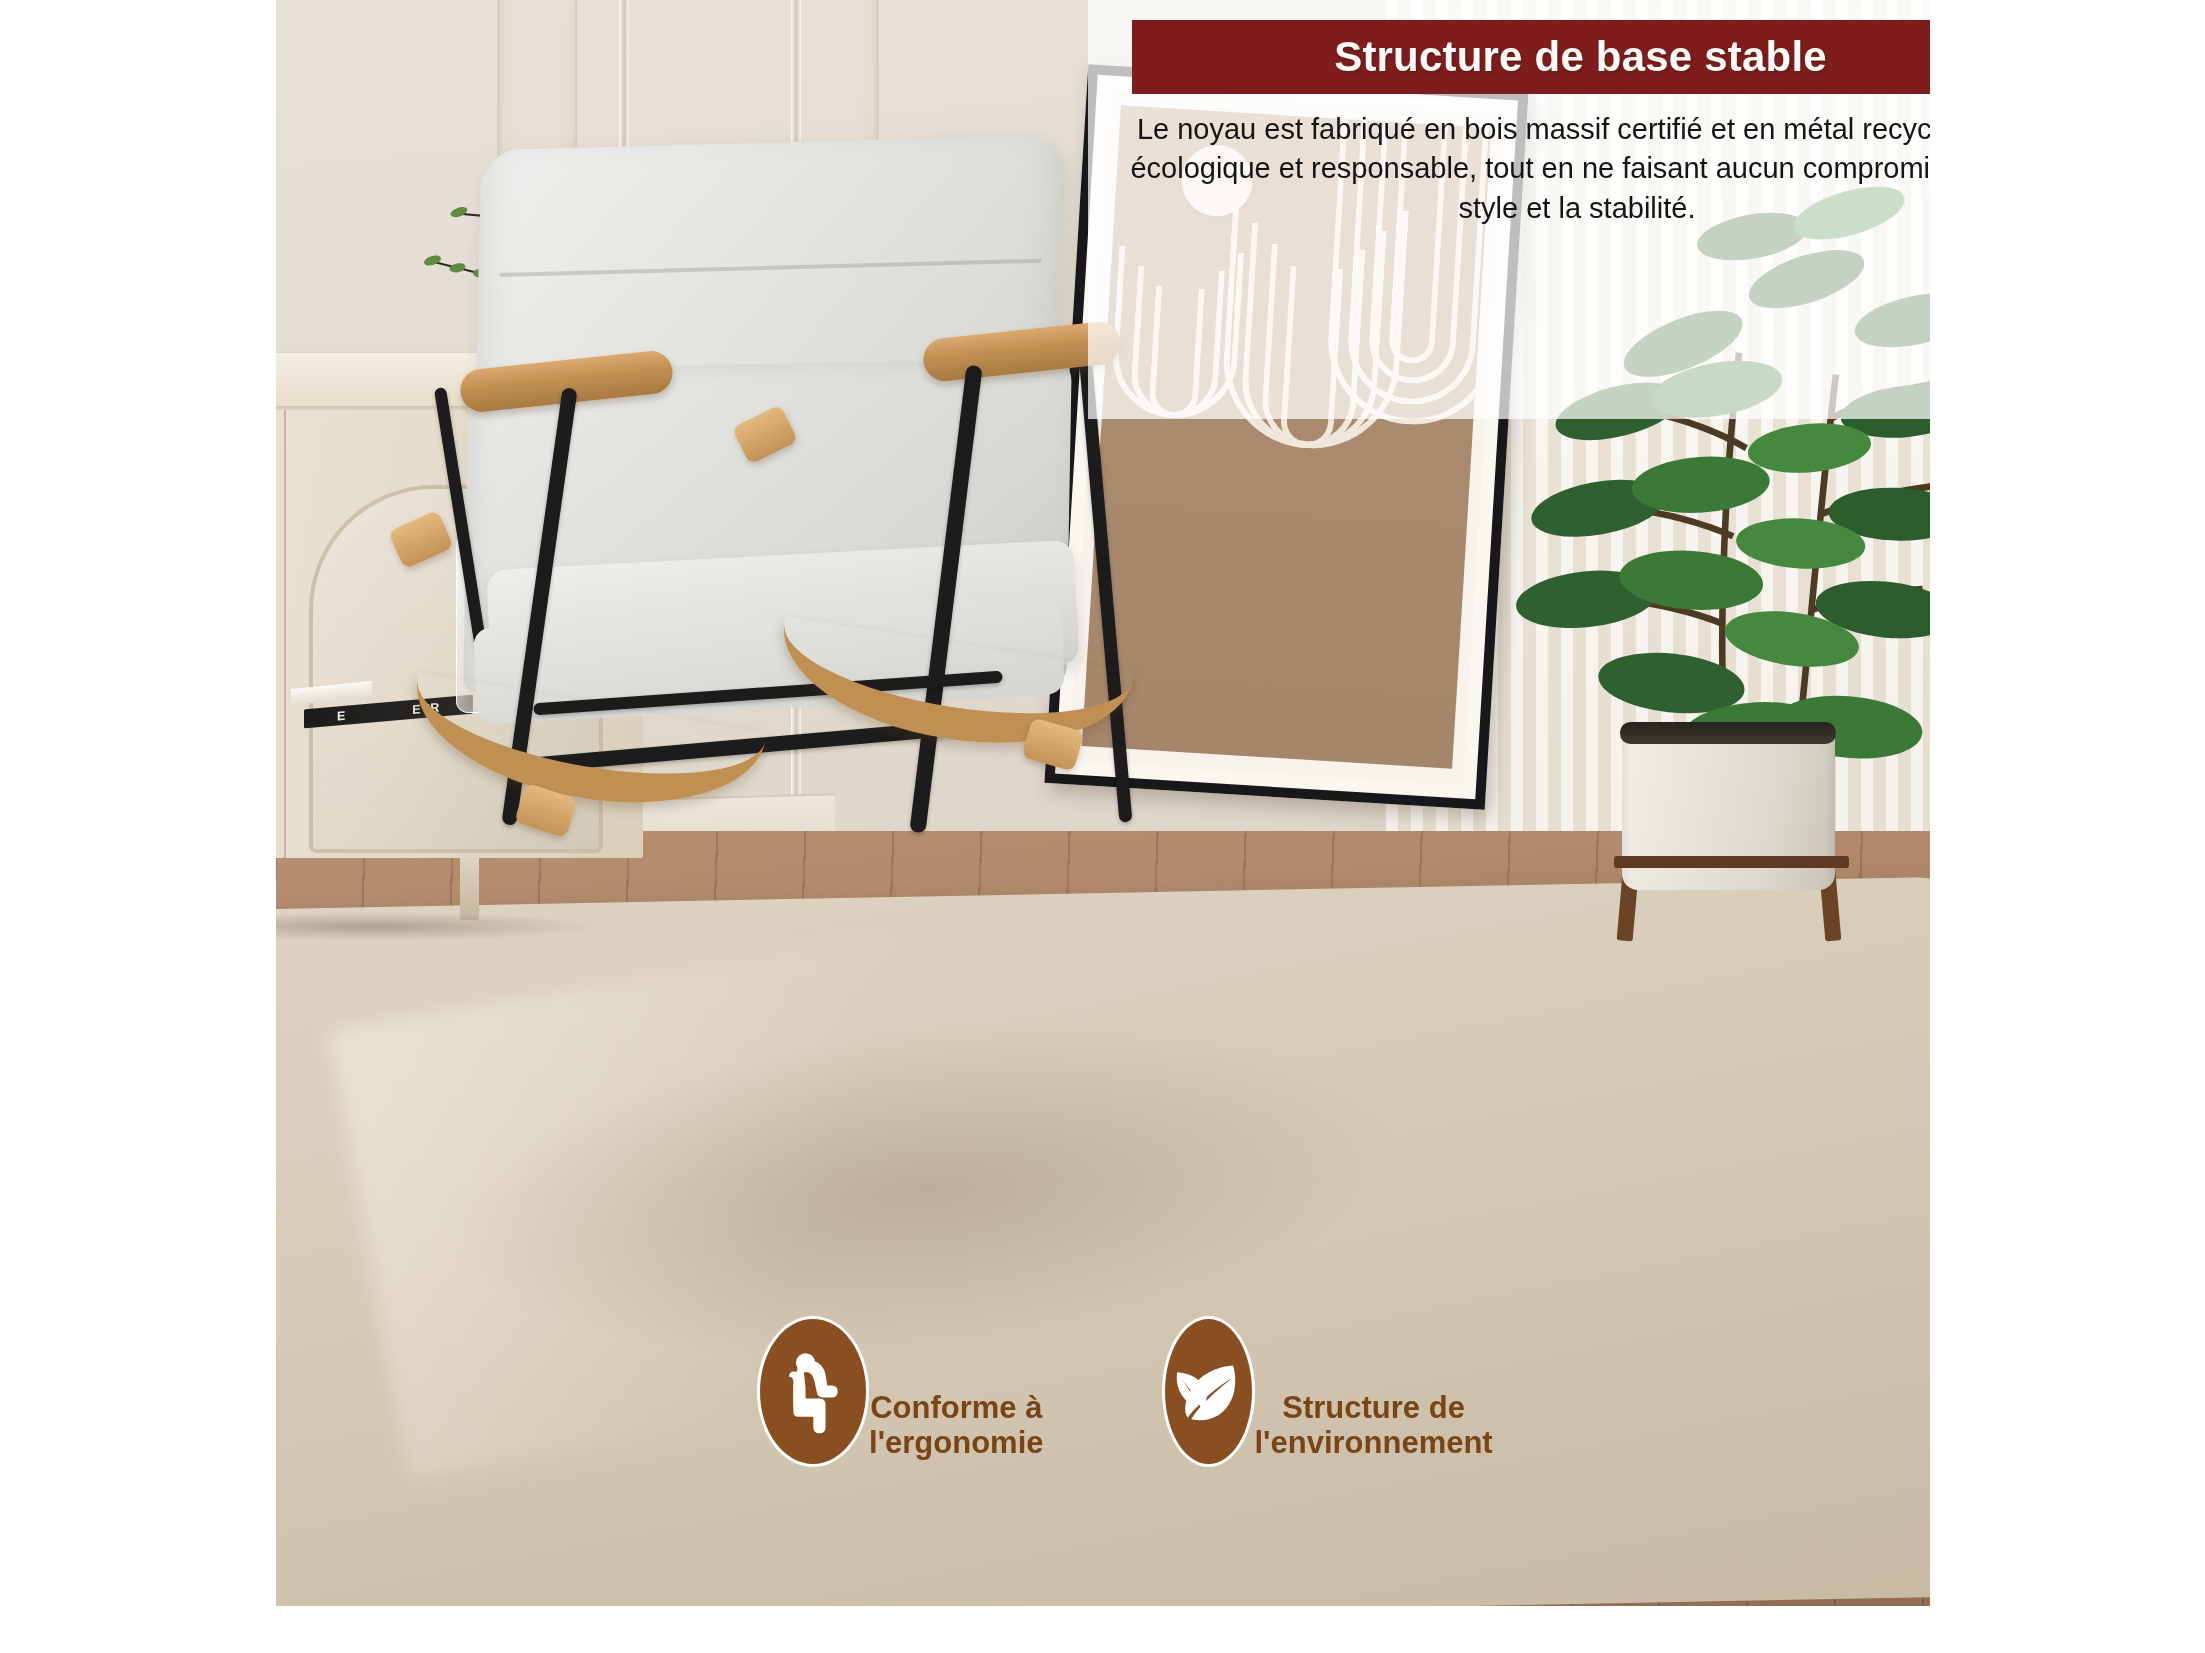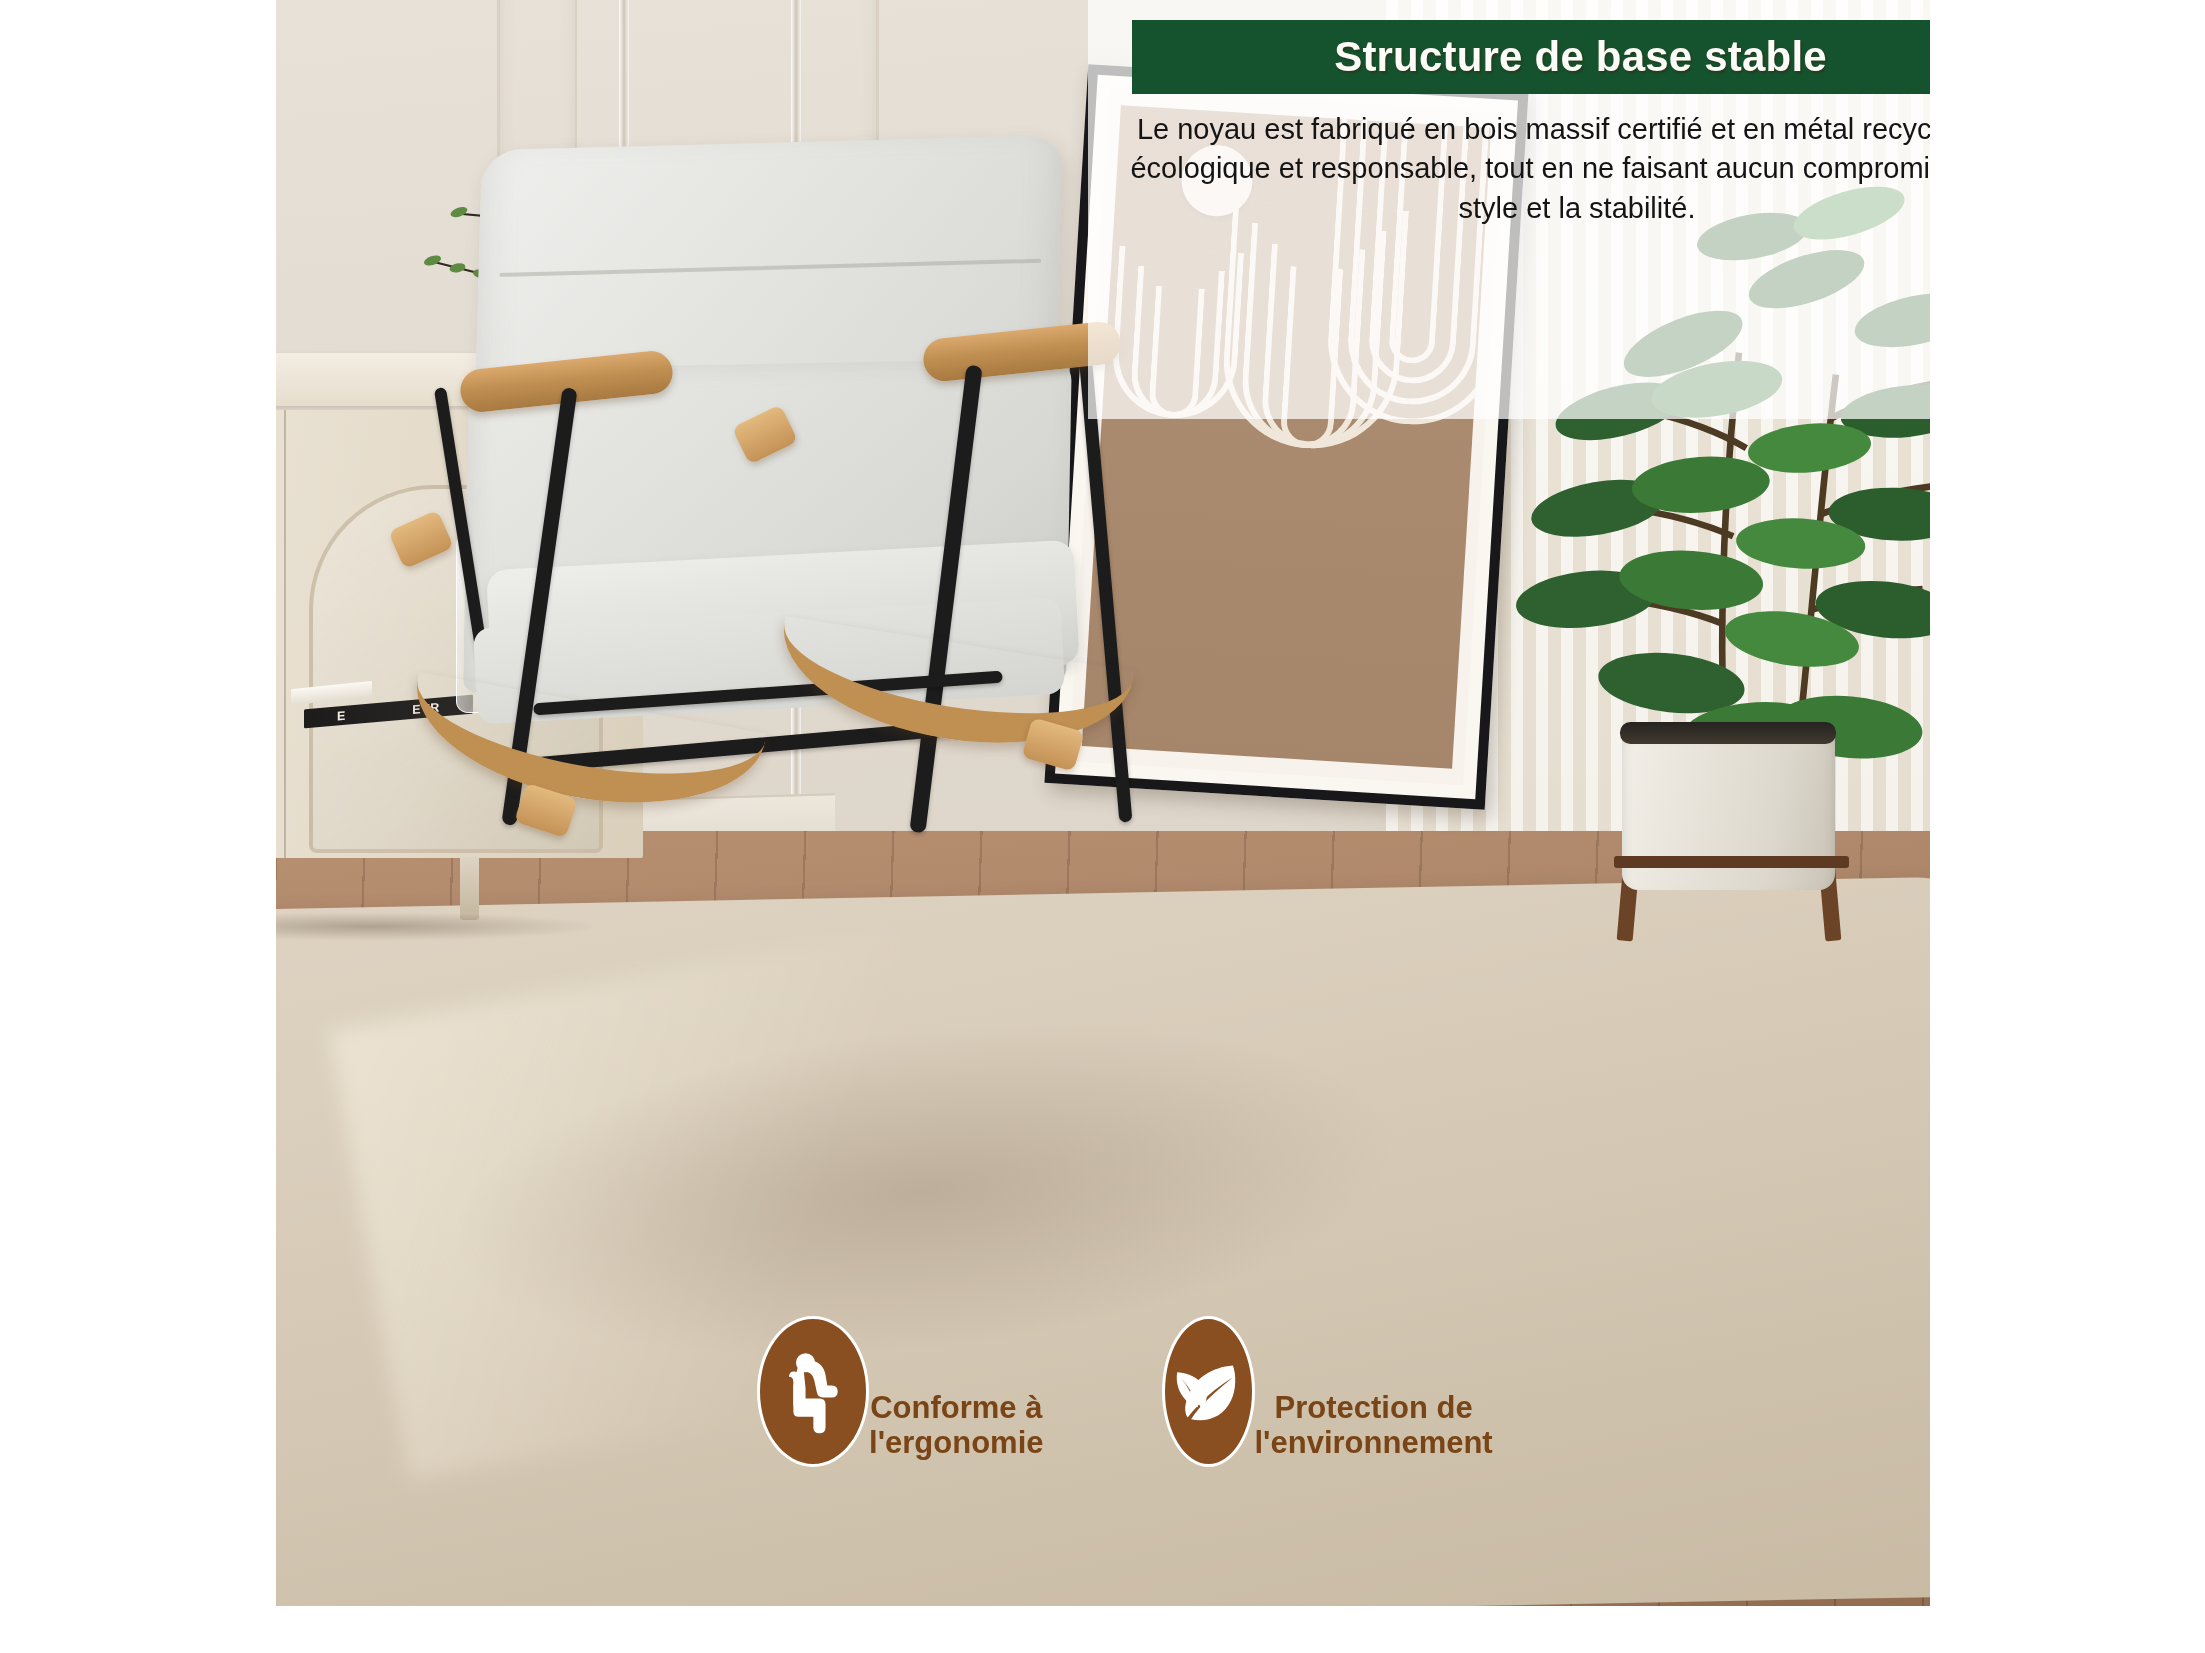--- a/index.html
+++ b/index.html
@@ -274,21 +274,21 @@
     background:#5d3a21; border-radius:2.9px;
   }
 
   
   .overlay-panel{
     position:absolute; left:812px; top:0; width:845px; height:419px;
     background:rgba(255,255,255,.72);
   }
   .banner{
     position:absolute; left:856px; top:20px; width:897px; height:74px;
-    background:#14532d;
+    background:#7f1d1d;
     display:flex; align-items:center; justify-content:center;
   }
   .banner-title{
     color:#fdfbf7; font-size:42px; font-weight:700; letter-spacing:0.2px;
     text-shadow:1.5px 1.5px 2.2px rgba(60,30,10,.45);
     white-space:nowrap;
   }
   .body-copy{
     position:absolute; left:845px; top:110px; width:912px;
     text-align:center; color:#141414;
@@ -506,21 +506,21 @@
 
 
     <div class="feature">
       <div class="badge">
         <svg viewBox="0 0 100 100">
           <path d="M78 20 C54 22 36 34 28 52 C22 64 22 74 26 80 C40 62 58 46 78 34 C58 50 40 66 30 82 C50 86 68 78 76 60 C82 48 82 30 78 20 Z"></path>
           <path d="M14 28 C12 40 16 52 24 60 C28 64 34 68 38 68 C32 56 26 44 18 34 C28 46 36 58 42 70 C50 62 50 48 42 40 C34 32 22 28 14 28 Z"></path>
         </svg>
       </div>
       <div class="feature-label">
-        <div>Protection de</div>
+        <div>Structure de</div>
         <div>l'environnement</div>
       </div>
     </div>
 
 
   </div>
 
   <div class="bottom-strip"></div>
 </div>
 

